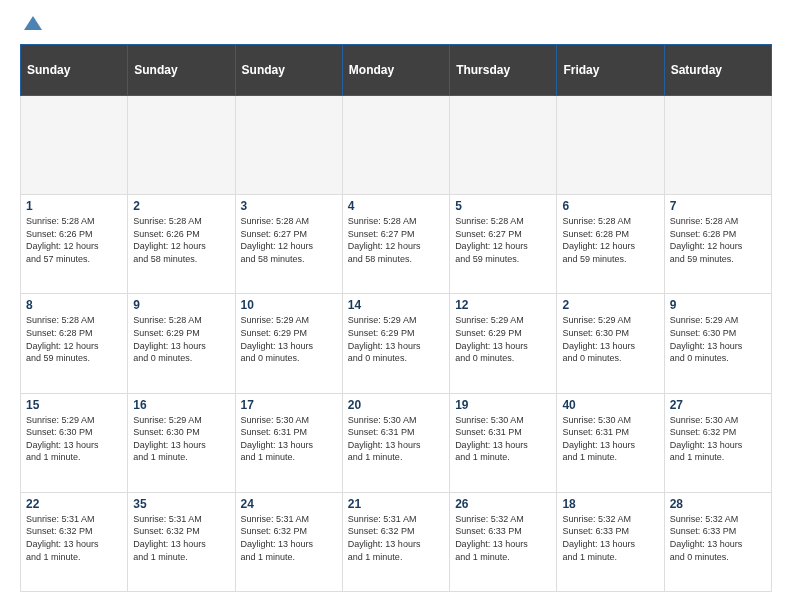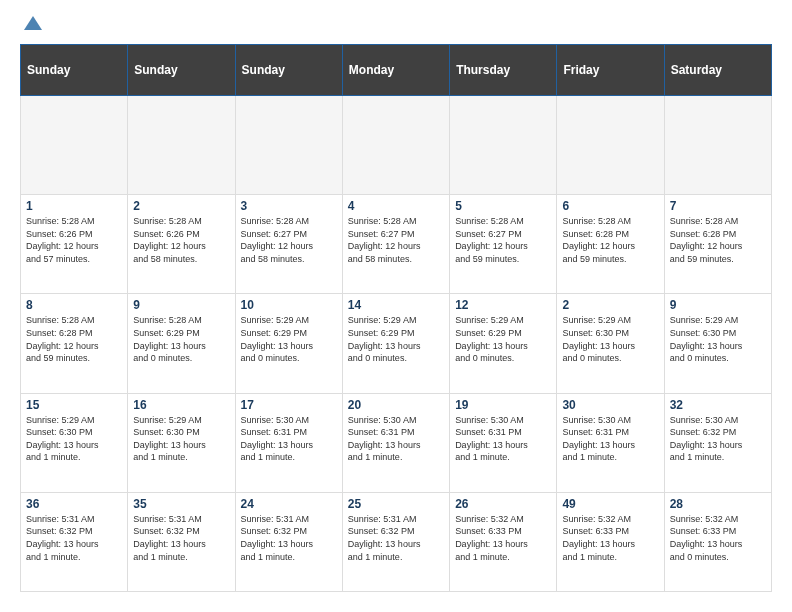--- a/index.html
+++ b/index.html
@@ -199,51 +199,51 @@
           </td>
           <td class="day-cell">
             <span class="day-number">20</span>
             <div class="cell-text">Sunrise: 5:30 AM<br>Sunset: 6:31 PM<br>Daylight: 13 hours<br>and 1 minute.</div>
           </td>
           <td class="day-cell">
             <span class="day-number">19</span>
             <div class="cell-text">Sunrise: 5:30 AM<br>Sunset: 6:31 PM<br>Daylight: 13 hours<br>and 1 minute.</div>
           </td>
           <td class="day-cell">
-            <span class="day-number">30</span>
-            <div class="cell-text">Sunrise: 5:30 AM<br>Sunset: 6:31 PM<br>Daylight: 13 hours<br>and 1 minute.</div>
-          </td>
-          <td class="day-cell">
-            <span class="day-number">32</span>
+            <span class="day-number">40</span>
+            <div class="cell-text">Sunrise: 5:30 AM<br>Sunset: 6:31 PM<br>Daylight: 13 hours<br>and 1 minute.</div>
+          </td>
+          <td class="day-cell">
+            <span class="day-number">27</span>
             <div class="cell-text">Sunrise: 5:30 AM<br>Sunset: 6:32 PM<br>Daylight: 13 hours<br>and 1 minute.</div>
           </td>
         </tr>
         <tr>
           <td class="day-cell">
-            <span class="day-number">36</span>
+            <span class="day-number">22</span>
             <div class="cell-text">Sunrise: 5:31 AM<br>Sunset: 6:32 PM<br>Daylight: 13 hours<br>and 1 minute.</div>
           </td>
           <td class="day-cell">
             <span class="day-number">35</span>
             <div class="cell-text">Sunrise: 5:31 AM<br>Sunset: 6:32 PM<br>Daylight: 13 hours<br>and 1 minute.</div>
           </td>
           <td class="day-cell">
             <span class="day-number">24</span>
             <div class="cell-text">Sunrise: 5:31 AM<br>Sunset: 6:32 PM<br>Daylight: 13 hours<br>and 1 minute.</div>
           </td>
           <td class="day-cell">
-            <span class="day-number">25</span>
+            <span class="day-number">21</span>
             <div class="cell-text">Sunrise: 5:31 AM<br>Sunset: 6:32 PM<br>Daylight: 13 hours<br>and 1 minute.</div>
           </td>
           <td class="day-cell">
             <span class="day-number">26</span>
             <div class="cell-text">Sunrise: 5:32 AM<br>Sunset: 6:33 PM<br>Daylight: 13 hours<br>and 1 minute.</div>
           </td>
           <td class="day-cell">
-            <span class="day-number">49</span>
+            <span class="day-number">18</span>
             <div class="cell-text">Sunrise: 5:32 AM<br>Sunset: 6:33 PM<br>Daylight: 13 hours<br>and 1 minute.</div>
           </td>
           <td class="day-cell">
             <span class="day-number">28</span>
             <div class="cell-text">Sunrise: 5:32 AM<br>Sunset: 6:33 PM<br>Daylight: 13 hours<br>and 0 minutes.</div>
           </td>
         </tr>
       </tbody>
   </table>
 </div>

